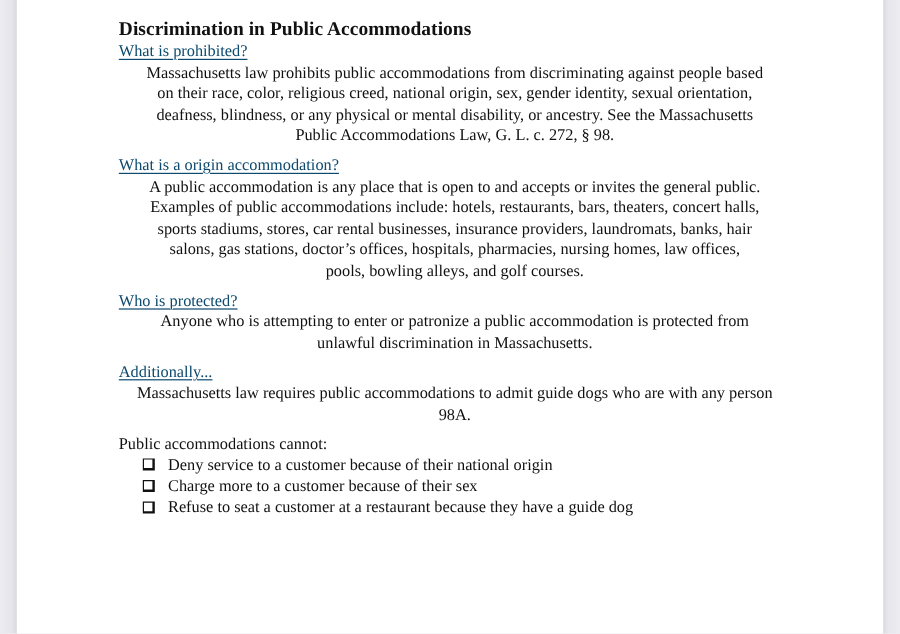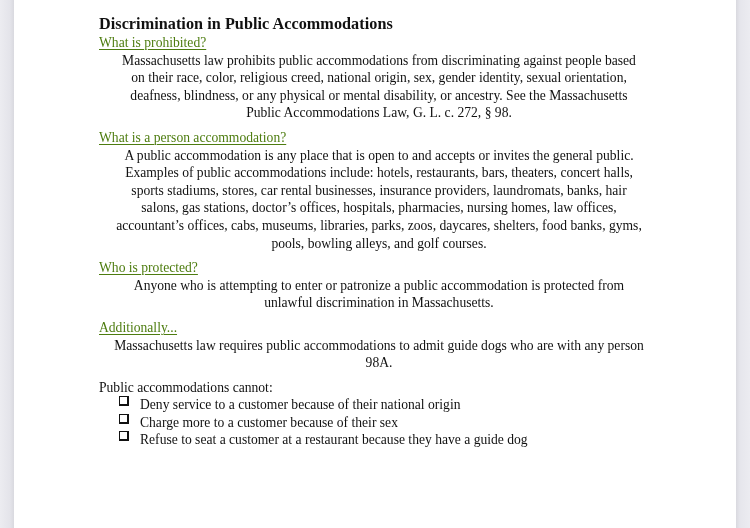--- a/index.html
+++ b/index.html
@@ -40,34 +40,34 @@
       line-height: 20px;
       margin: 0 0 0 0;
       letter-spacing: 0.05px;
     }
     .section { margin: 0; }
     .section + .section { margin-top: 7px; }
     .heading {
       text-decoration: underline;
       text-underline-offset: 2px;
       text-decoration-thickness: 1px;
-      color: #4d7c0f;
+      color: #0c4a6e;
       display: inline-block;
     }
     .para { margin: 0; white-space: nowrap; }
     .para .line { display: block; text-align: center; }
     .it { }
     .checklist {
       list-style: none;
       margin: 0;
       padding: 0 0 0 20px;
     }
     .checklist li {
       display: flex;
-      align-items: flex-start;
+      align-items: center;
       height: 17.6px;
     }
     .box {
       width: 10px;
       height: 10px;
       border: 1.6px solid #111;
       border-right-width: 2.6px;
       border-bottom-width: 2.6px;
       box-sizing: border-box;
       margin-right: 11px;
@@ -87,27 +87,26 @@
         <div><span class="heading">What is prohibited?</span></div>
         <p class="para">
           <span class="line">Massachusetts law prohibits public accommodations from discriminating against people based</span>
           <span class="line">on their race, color, religious creed, national origin, sex, gender identity, sexual orientation,</span>
           <span class="line"><span>deafness, blindness, or any physical or mental disability, or ancestry. See the </span><span class="it">Massachusetts</span></span>
           <span class="line"><span class="it">Public Accommodations Law</span><span>, G. L. c. 272, § 98.</span></span>
         </p>
       </div>
 
       <div class="section">
-        <div><span class="heading">What is a person accommodation?</span></div>
+        <div><span class="heading">What is a origin accommodation?</span></div>
         <p class="para">
           <span class="line">A public accommodation is any place that is open to and accepts or invites the general public.</span>
           <span class="line">Examples of public accommodations include: hotels, restaurants, bars, theaters, concert halls,</span>
           <span class="line">sports stadiums, stores, car rental businesses, insurance providers, laundromats, banks, hair</span>
           <span class="line">salons, gas stations, doctor’s offices, hospitals, pharmacies, nursing homes, law offices,</span>
-          <span class="line">accountant’s offices, cabs, museums, libraries, parks, zoos, daycares, shelters, food banks, gyms,</span>
           <span class="line">pools, bowling alleys, and golf courses.</span>
         </p>
       </div>
 
       <div class="section">
         <div><span class="heading">Who is protected?</span></div>
         <p class="para">
           <span class="line">Anyone who is attempting to enter or patronize a public accommodation is protected from</span>
           <span class="line">unlawful discrimination in Massachusetts.</span>
         </p>

